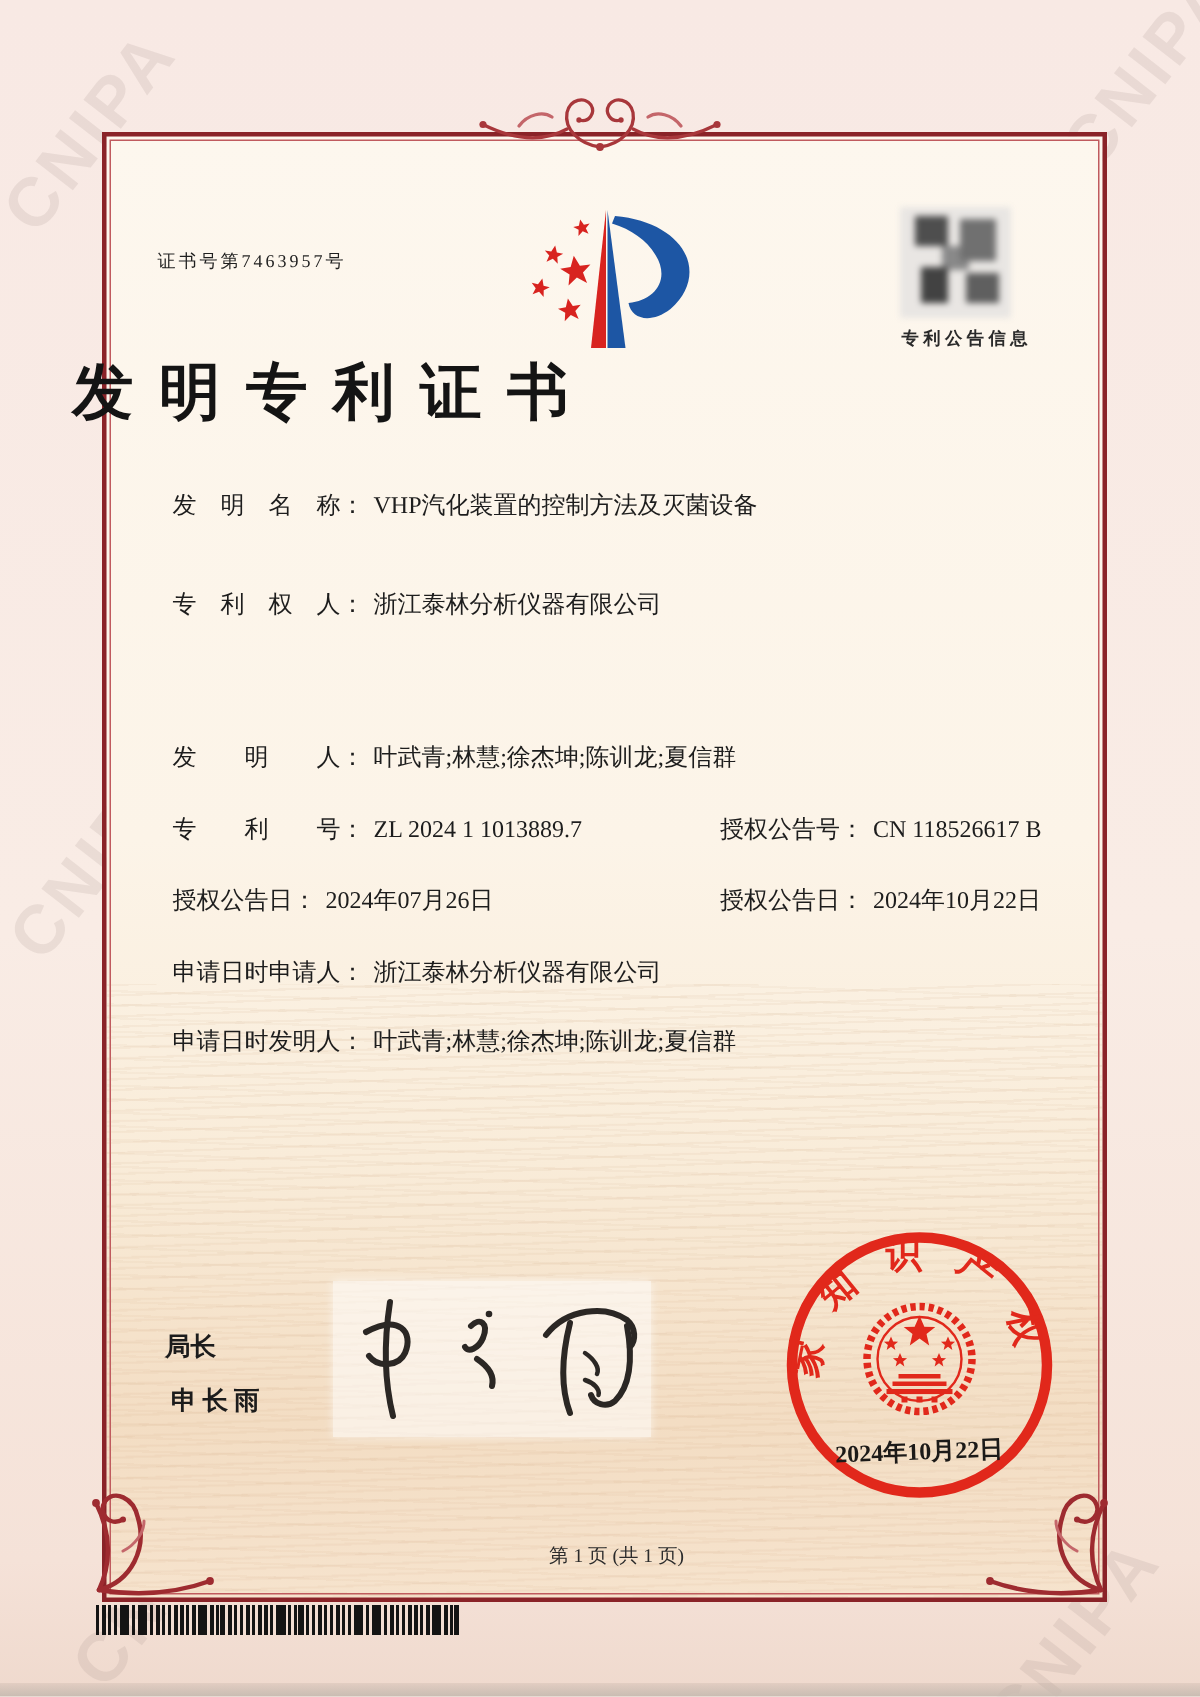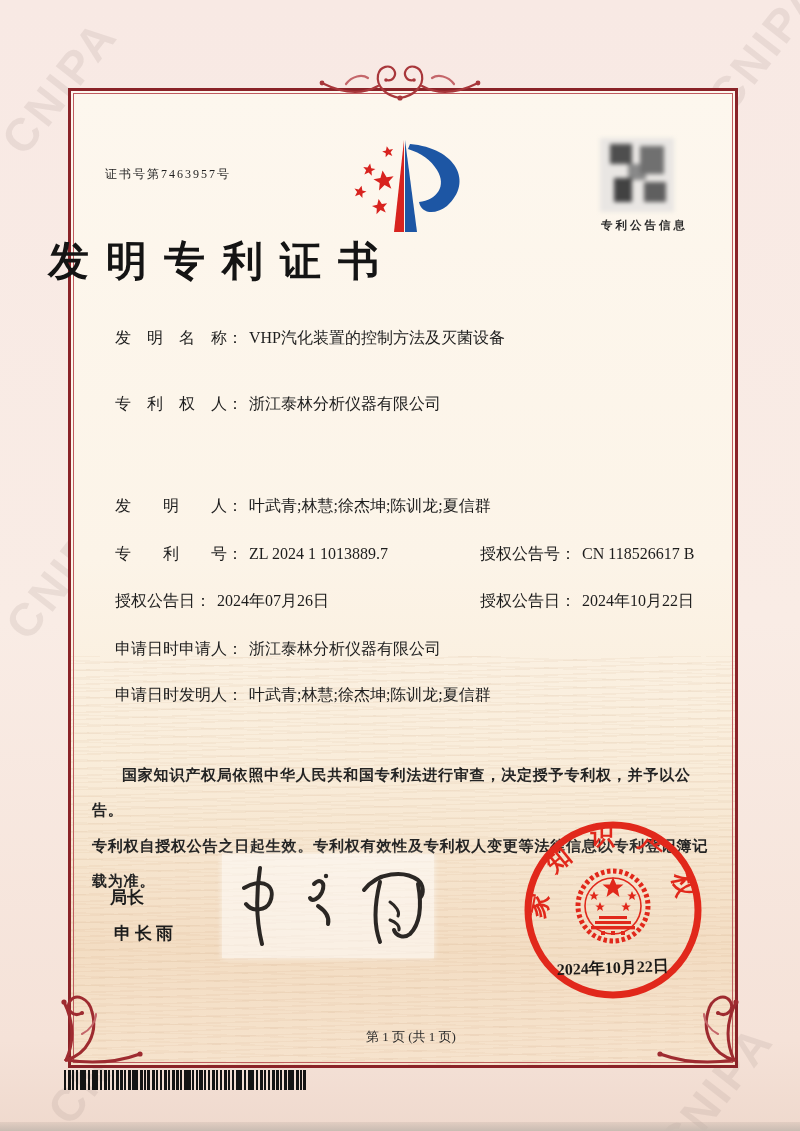--- a/index.html
+++ b/index.html
@@ -169,24 +169,20 @@
   <div class="row col2" style="top:591px">
     <span class="lbl">授权公告日：</span><span class="val">2024年10月22日</span>
   </div>
   <div class="row" style="top:685px">
     <span class="lbl">申请日时发明人：</span><span class="val">叶武青;林慧;徐杰坤;陈训龙;夏信群</span>
   </div>
   <div class="row" style="top:639px">
     <span class="lbl">申请日时申请人：</span><span class="val">浙江泰林分析仪器有限公司</span>
   </div>
 
-  <div class="decl">
-    <span class="ind">国家知识产权局依照中华人民共和国专利法进行审查，决定授予专利权，并予以公告。</span>
-    <span>专利权自授权公告之日起生效。专利权有效性及专利权人变更等法律信息以专利登记簿记载为准。</span>
-  </div>
 
   <div class="director-title">局长</div>
   <div class="director-name">申长雨</div>
 
   <div class="sig-box">
     <svg width="212" height="104" viewBox="0 0 212 104">
       <g fill="none" stroke="#2b2724" stroke-width="4" stroke-linecap="round" stroke-linejoin="round">
         <path d="M38,14 C34,40 34,66 40,90"></path>
         <path d="M22,34 C44,22 54,34 48,48 C44,57 30,58 24,50"></path>
         <path d="M92,30 C98,24 104,28 100,38 C97,45 90,48 88,44"></path>

